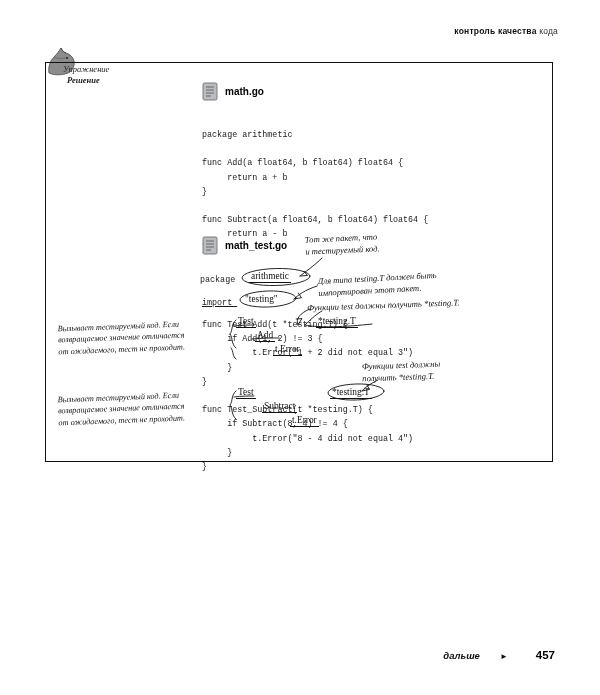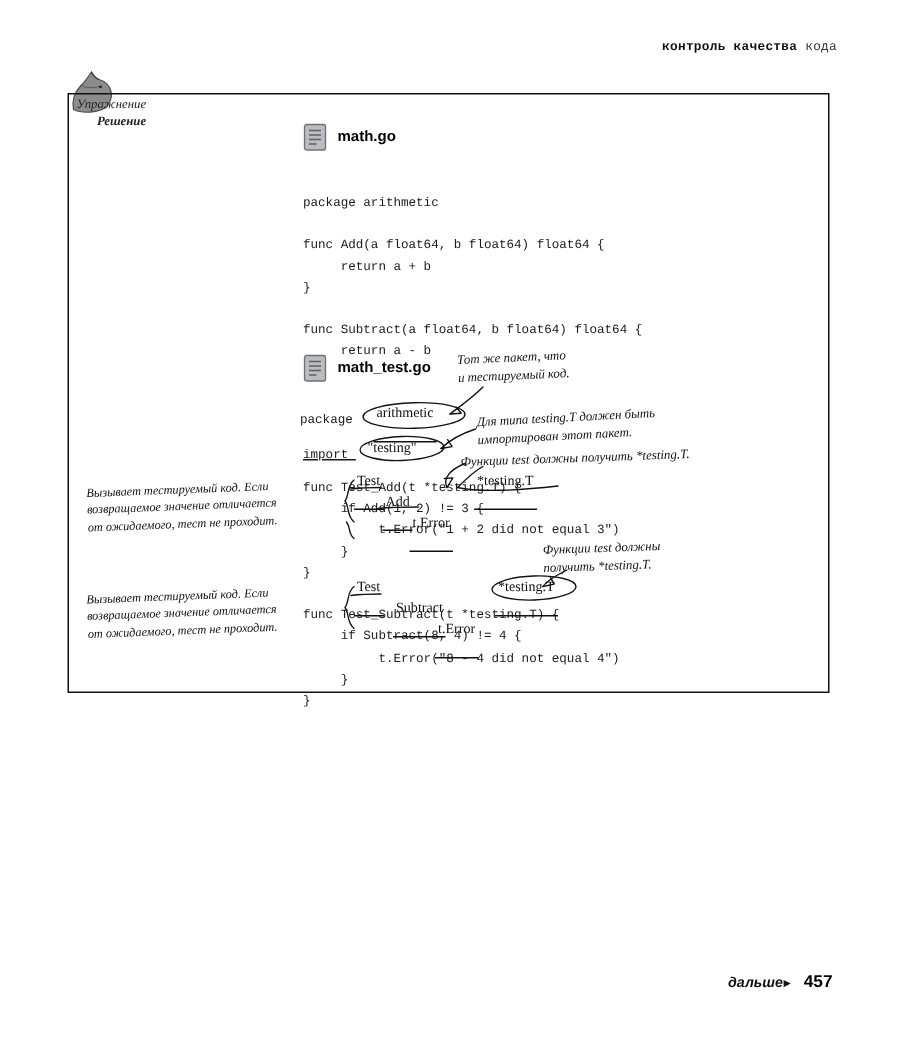--- a/index.html
+++ b/index.html
@@ -14,21 +14,21 @@
     font-family: "Liberation Serif", serif;
     color: #000000;
     overflow: hidden;
   }
 
   
   .running-head {
     position: absolute;
     top: 26px;
     right: 42px;
-    font-family: Liberation Mono, monospace;
+    font-family: Liberation Sans, sans-serif;
     font-size: 8.5px;
     letter-spacing: 0.2px;
     color: #111;
   }
   .running-head .bold { font-weight: bold; }
   .running-head .light { font-weight: normal; color: #333; }
 
   
   .badge-wrap {
     position: absolute;
@@ -39,29 +39,28 @@
   }
   .horse-icon {
     position: absolute;
     left: 0;
     top: 0;
     width: 34px;
     height: 30px;
   }
   .badge-label {
     position: absolute;
-    left: 6px;
+    left: 18px;
     top: 18px;
     font-family: "Liberation Serif", serif;
     font-style: italic;
     font-size: 8.5px;
     color: #222;
     line-height: 11px;
     white-space: nowrap;
-    text-align: right;
   }
   .badge-label .line2 { padding-left: 4px; display: block; font-weight: bold; }
 
   
   .panel {
     position: absolute;
     left: 45px;
     top: 62px;
     width: 508px;
     height: 400px;
@@ -111,41 +110,41 @@
   .hand.small { font-size: 8.2px; line-height: 11.4px; }
 
   
   .hl {
     position: absolute;
     font-family: "Liberation Serif", serif;
     font-size: 9.4px;
     font-style: normal;
     color: #111;
     border-bottom: 1px solid #111;
-    padding: 0 2px 13px 2px;
+    padding: 0 2px 1px 2px;
     white-space: nowrap;
   }
 
   svg.ink {
     position: absolute;
     left: 0;
     top: 0;
     width: 600px;
     height: 695px;
     pointer-events: none;
   }
 
   
   .footer {
     position: absolute;
     right: 45px;
     bottom: 34px;
     display: flex;
     align-items: baseline;
-    gap: 7px;
+    gap: 28px;
   }
   .footer-next {
     font-family: "Liberation Sans", sans-serif;
     font-style: italic;
     font-size: 9.5px;
     font-weight: bold;
     color: #111;
   }
   .footer-arrow {
     font-size: 8px;

